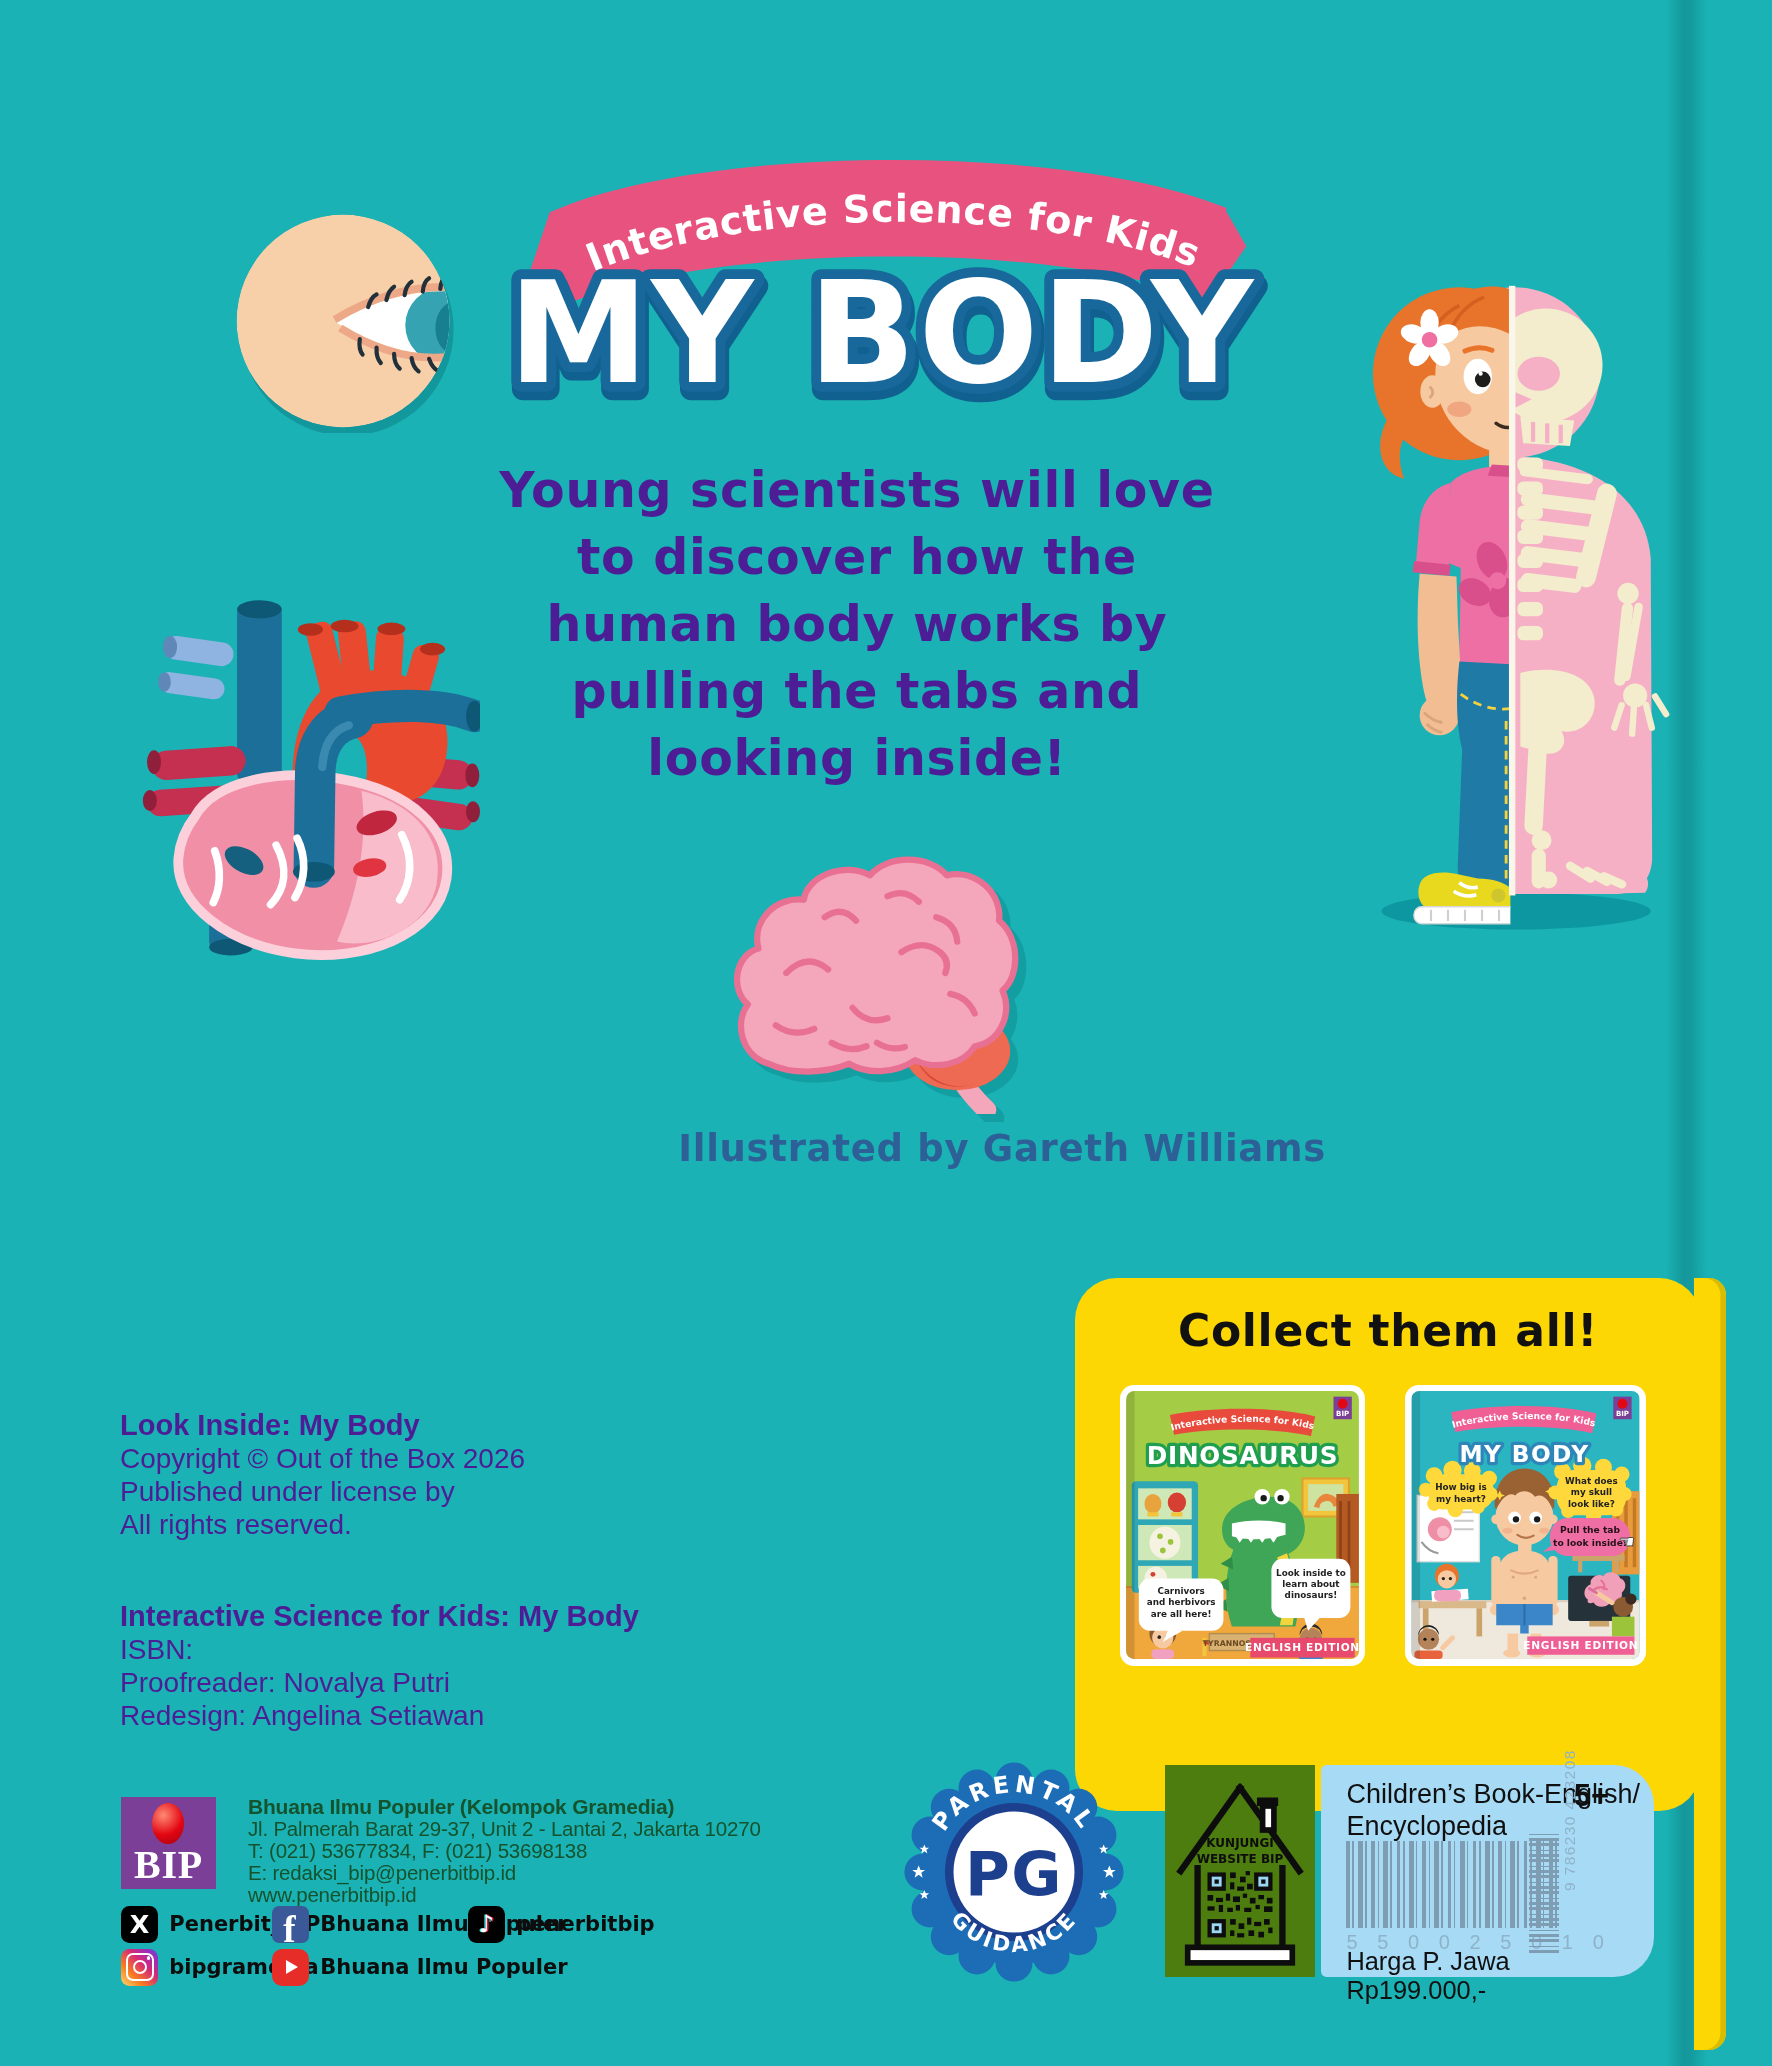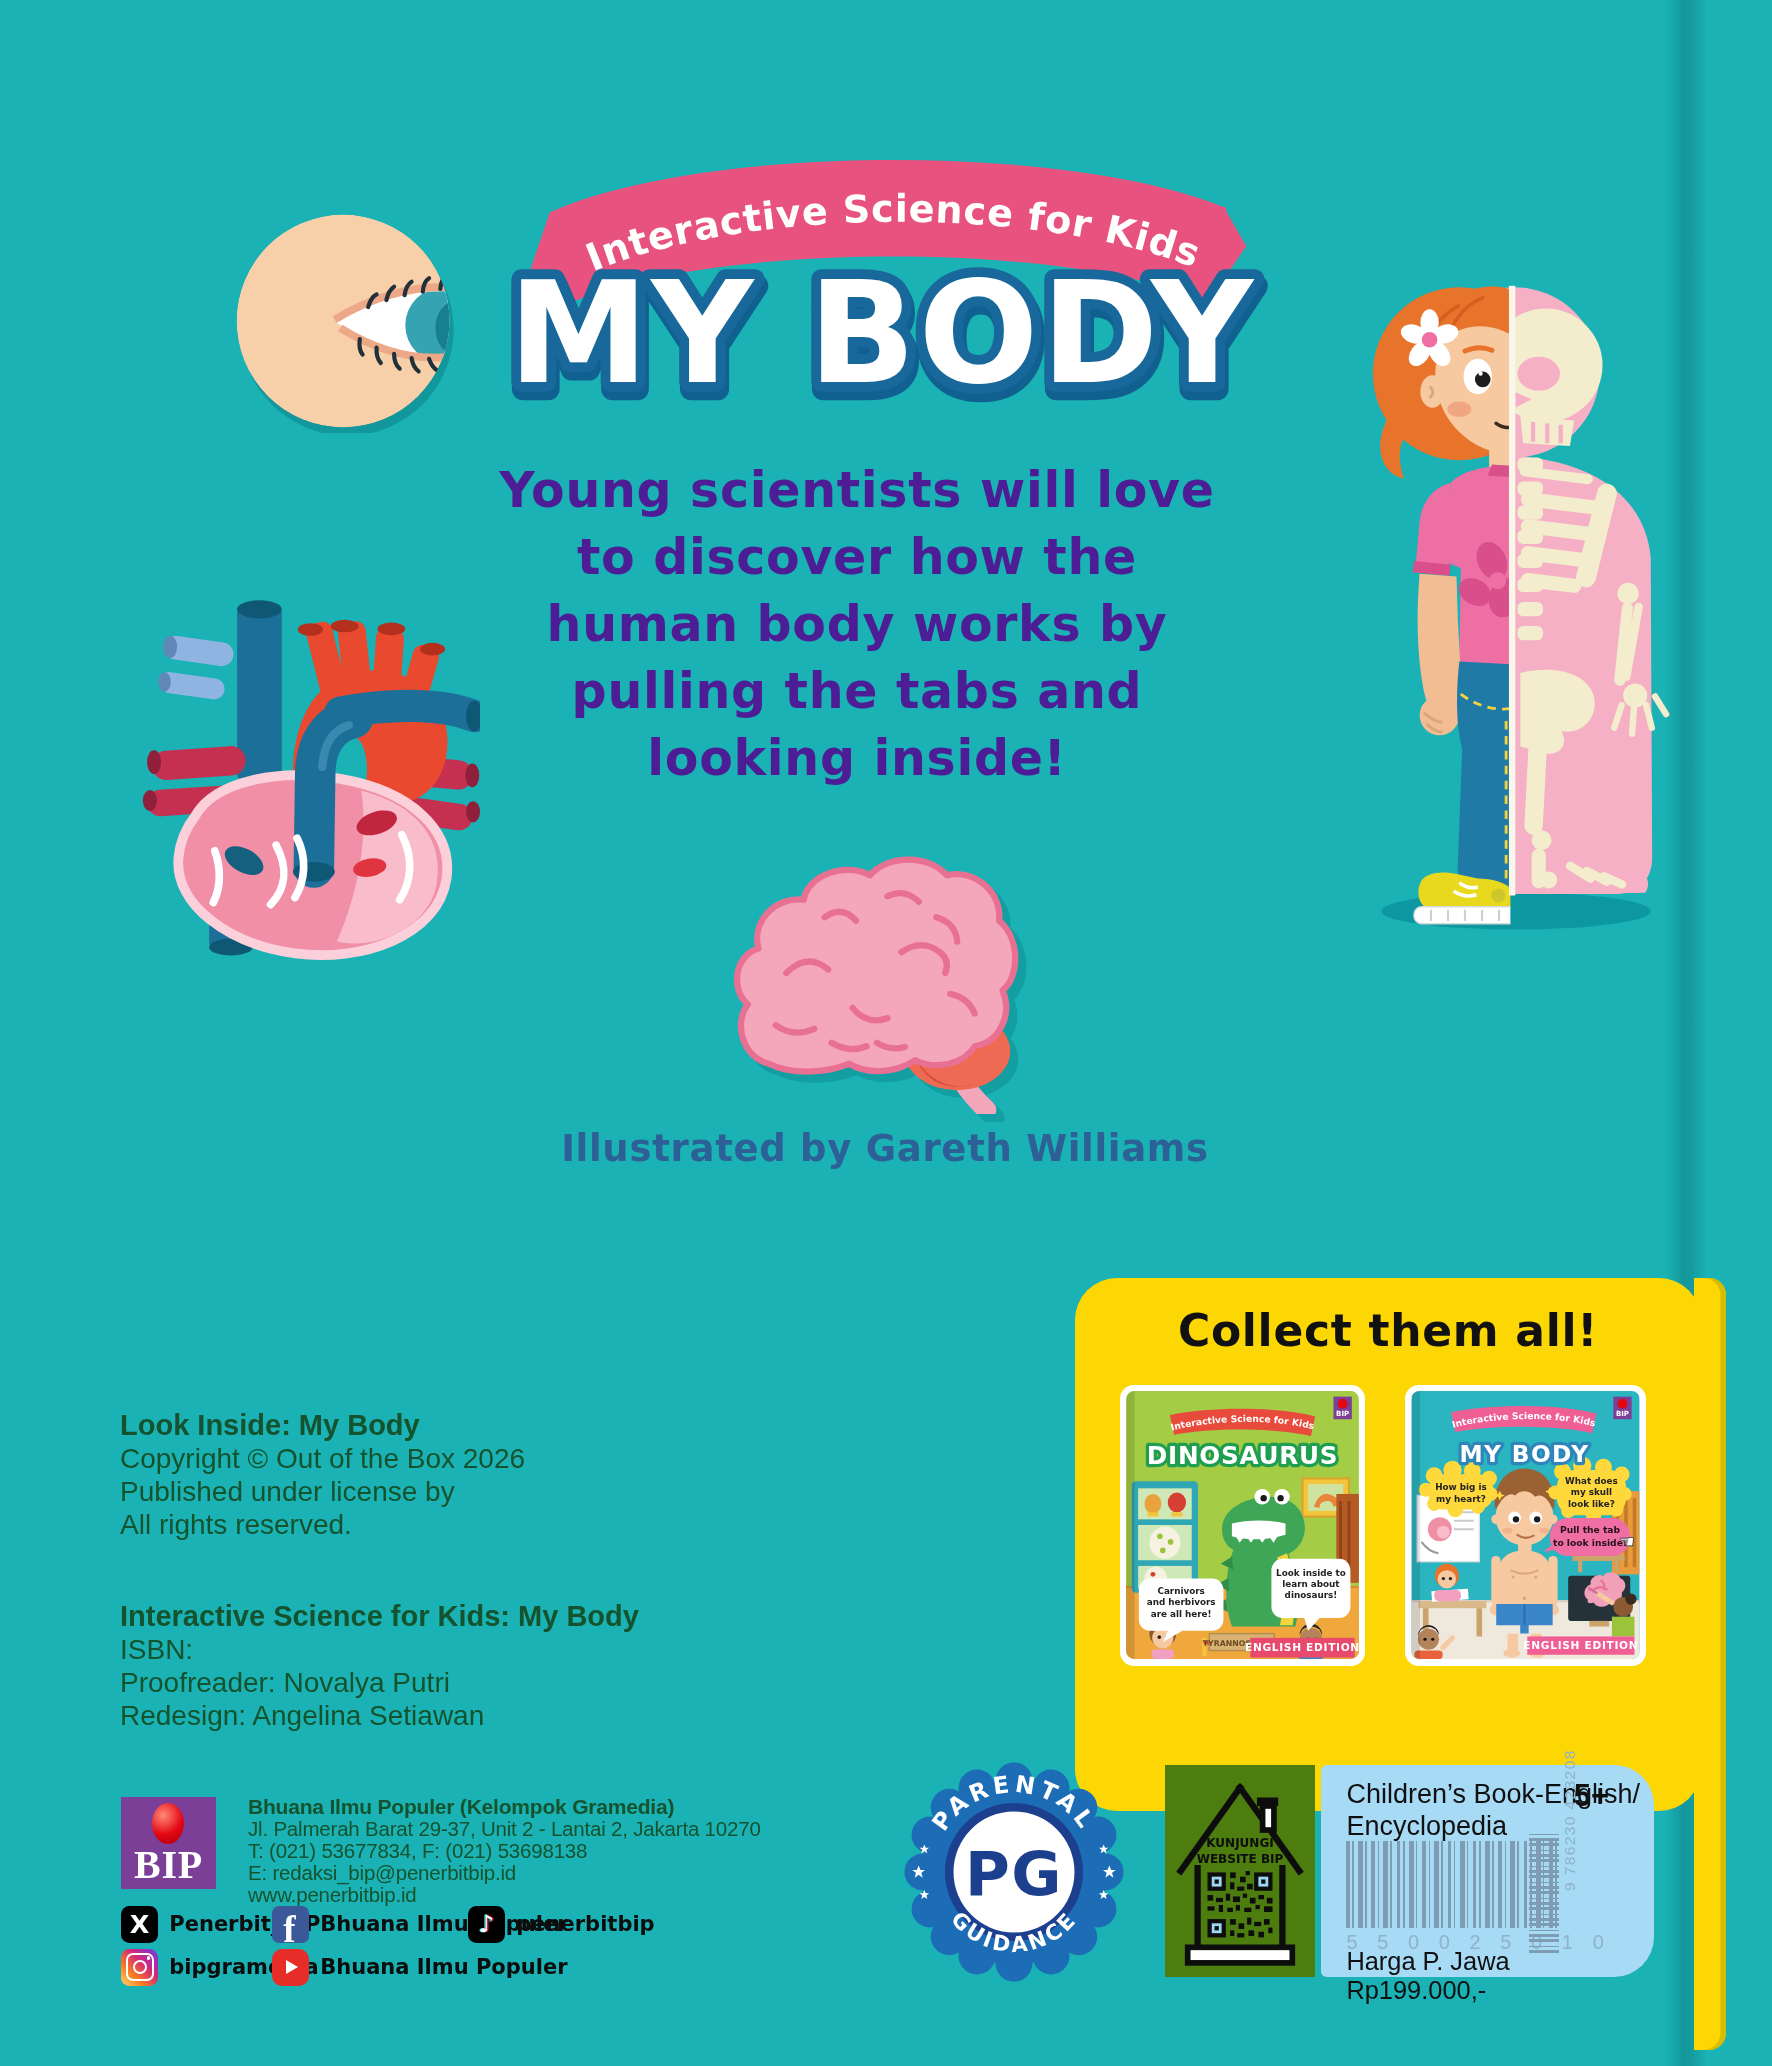--- a/index.html
+++ b/index.html
@@ -10,34 +10,34 @@
   svg text{font-family:"DejaVu Sans",sans-serif;}
 
   
   .spine-band{left:1666px;top:0;width:41px;height:2066px;
     background:linear-gradient(90deg,rgba(6,90,98,0) 0%,rgba(6,90,98,.30) 42%,rgba(6,90,98,.28) 60%,rgba(6,90,98,0) 100%);}
 
   
   .tagline{left:416px;top:457px;width:882px;text-align:center;color:#4c1d95;
     font-size:49px;font-weight:bold;line-height:67px;letter-spacing:0.7px;}
   
-  .credit{left:444px;top:1127px;width:882px;text-align:center;color:#2d6096;
+  .credit{left:444px;top:1127px;width:882px;text-align:right;color:#2d6096;
     font-size:37px;font-weight:bold;letter-spacing:0.7px;}
 
   
   .collect-box{left:1075px;top:1278px;width:626px;height:533px;background:#fcd704;border-radius:42px;}
   .collect-strip{left:1694px;top:1278px;width:32px;height:772px;background:#fcd704;
     border-radius:0 17px 17px 0;box-shadow:inset -5.6px 0 0 #d9bb00;}
   .collect-heading{position:absolute;left:0;top:27px;width:100%;text-align:center;
     color:#111;font-size:44px;font-weight:bold;letter-spacing:0.7px;}
   .mini-cover{position:absolute;top:107px;background:#fff;border-radius:14px;padding:6.3px;box-sizing:border-box;}
   .mini-cover svg{display:block;border-radius:8.5px;}
 
   
-  .imprint{color:#14532d;font-family:"Liberation Sans",sans-serif;font-size:28px;line-height:33px;}
+  .imprint{color:#4c1d95;font-family:"Liberation Sans",sans-serif;font-size:28px;line-height:33px;}
   .imprint .b{font-weight:bold;font-size:29px;}
 
   
   .bip-logo{left:121px;top:1797px;width:95px;height:92px;background:#7b3f97;}
   .bip-oval{position:absolute;left:31px;top:5.6px;width:32px;height:41px;border-radius:50%;
     background:radial-gradient(circle at 35% 30%,#ff8a75 0%,#e30613 55%,#a50010 100%);}
   .bip-word{position:absolute;left:0;bottom:1.4px;width:100%;text-align:center;color:#fff;
     font-family:"Liberation Serif",serif;font-weight:bold;font-size:40px;letter-spacing:0.7px;}
   .pub-info{left:248px;top:1796px;color:#14532d;font-family:"Liberation Sans",sans-serif;
     font-size:20.5px;line-height:22px;letter-spacing:-0.2px;}

